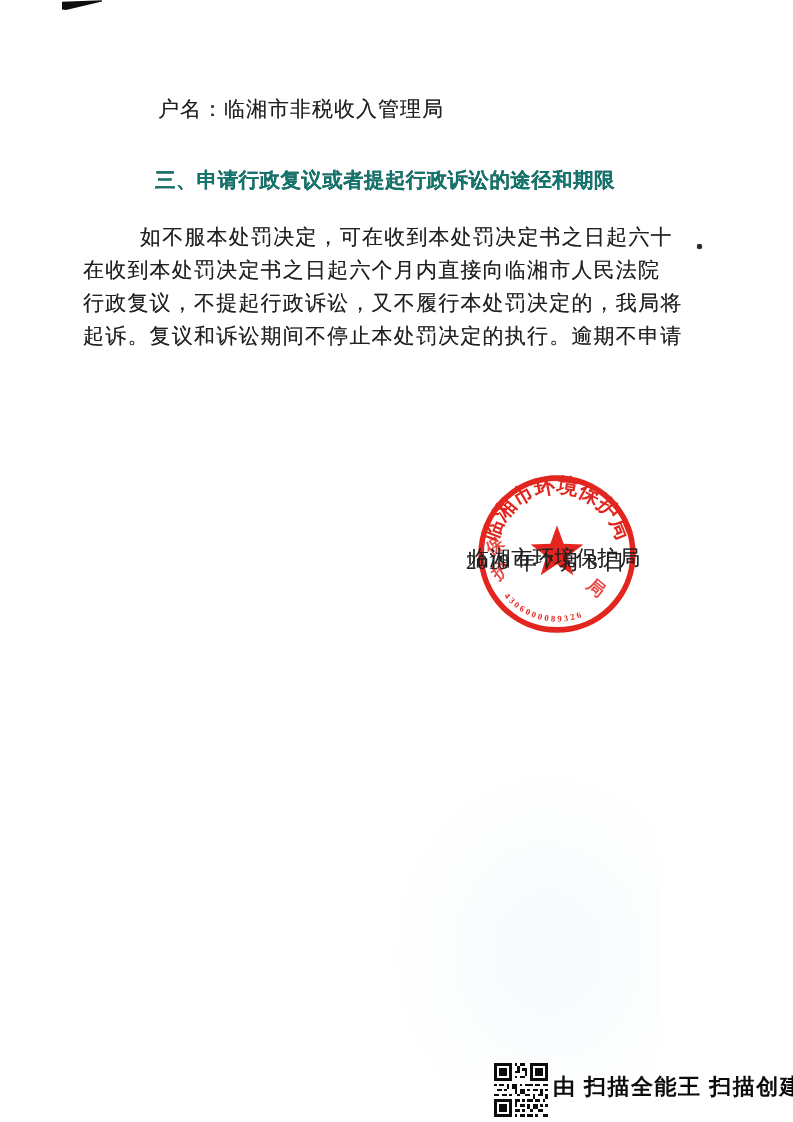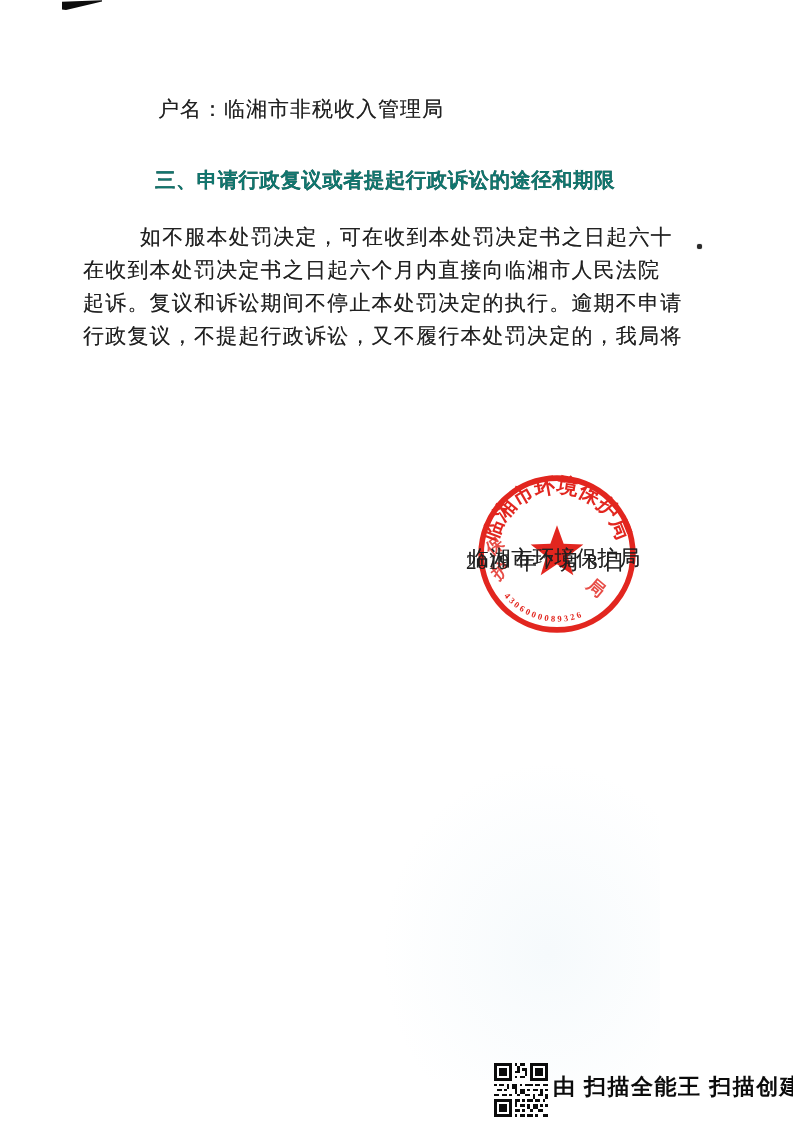--- a/index.html
+++ b/index.html
@@ -81,22 +81,22 @@
   <div class="speck"></div>
   <div class="smudge"></div>
 
   <div class="line acct-name">户名：临湘市非税收入管理局</div>
 
   <div class="line heading">三、申请行政复议或者提起行政诉讼的途径和期限</div>
 
   <div class="paragraph">
       <div class="para-line">如不服本处罚决定，可在收到本处罚决定书之日起六十</div>
       <div class="para-line">在收到本处罚决定书之日起六个月内直接向临湘市人民法院</div>
+      <div class="para-line">行政复议，不提起行政诉讼，又不履行本处罚决定的，我局将</div>
       <div class="para-line">起诉。复议和诉讼期间不停止本处罚决定的执行。逾期不申请</div>
-      <div class="para-line">行政复议，不提起行政诉讼，又不履行本处罚决定的，我局将</div>
     </div>
 
   <div class="line sig-org">临湘市环境保护局</div>
   <div class="line sig-date">2019 年 7 月 3 日</div>
 
   <svg class="seal" viewBox="0 0 160 160">
     <defs>
       <path id="ringPath" d="M 20.9 69.6 A 60 60 0 0 1 139.1 69.6" fill="none"></path>
       <path id="codePath" d="M 25.9 117.9 A 66 66 0 0 0 134.1 117.9" fill="none"></path>
     </defs>

